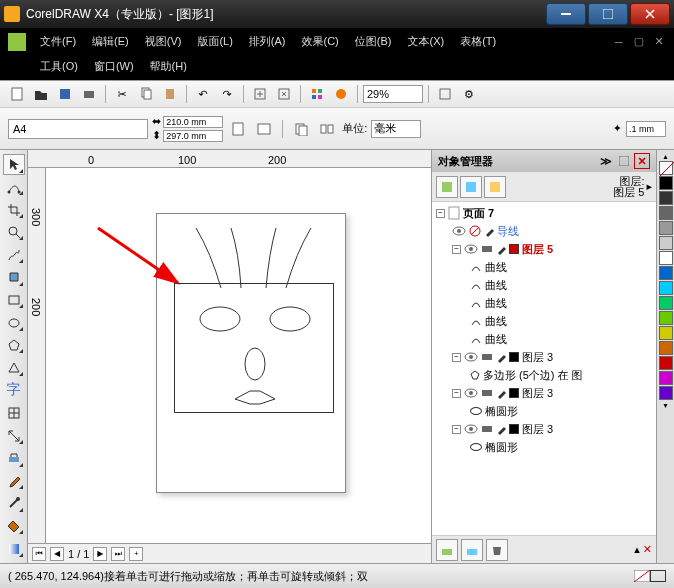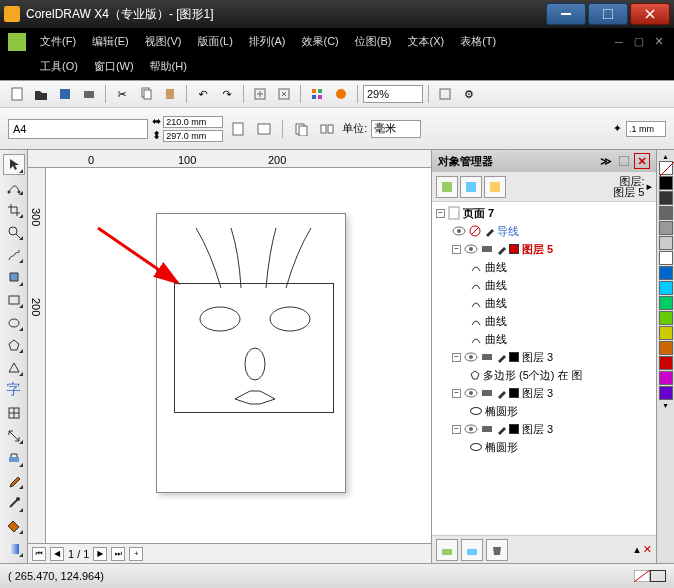--- a/index.html
+++ b/index.html
@@ -591,20 +591,21 @@
       <div class="swatch" style="background:#c60;"></div>
       <div class="swatch" style="background:#c00;"></div>
       <div class="swatch" style="background:#c0c;"></div>
       <div class="swatch" style="background:#60c;"></div>
       <div style="font-size:8px;">▾</div>
     </div>
   </div>
 
   <div class="statusbar">
     <span>( 265.470, 124.964)</span>
+    <span>接着单击可进行拖动或缩放；再单击可旋转或倾斜；双</span>
     <div style="flex:1;"></div>
     <svg width="16" height="12">
         <rect width="16" height="12" fill="#fff" stroke="#666"></rect>
         <path d="M0 12L16 0" stroke="#c00"></path>
       </svg>
     <svg width="16" height="12">
         <rect width="16" height="12" fill="none" stroke="#333" stroke-width="2"></rect>
       </svg>
   </div>
 </div>

